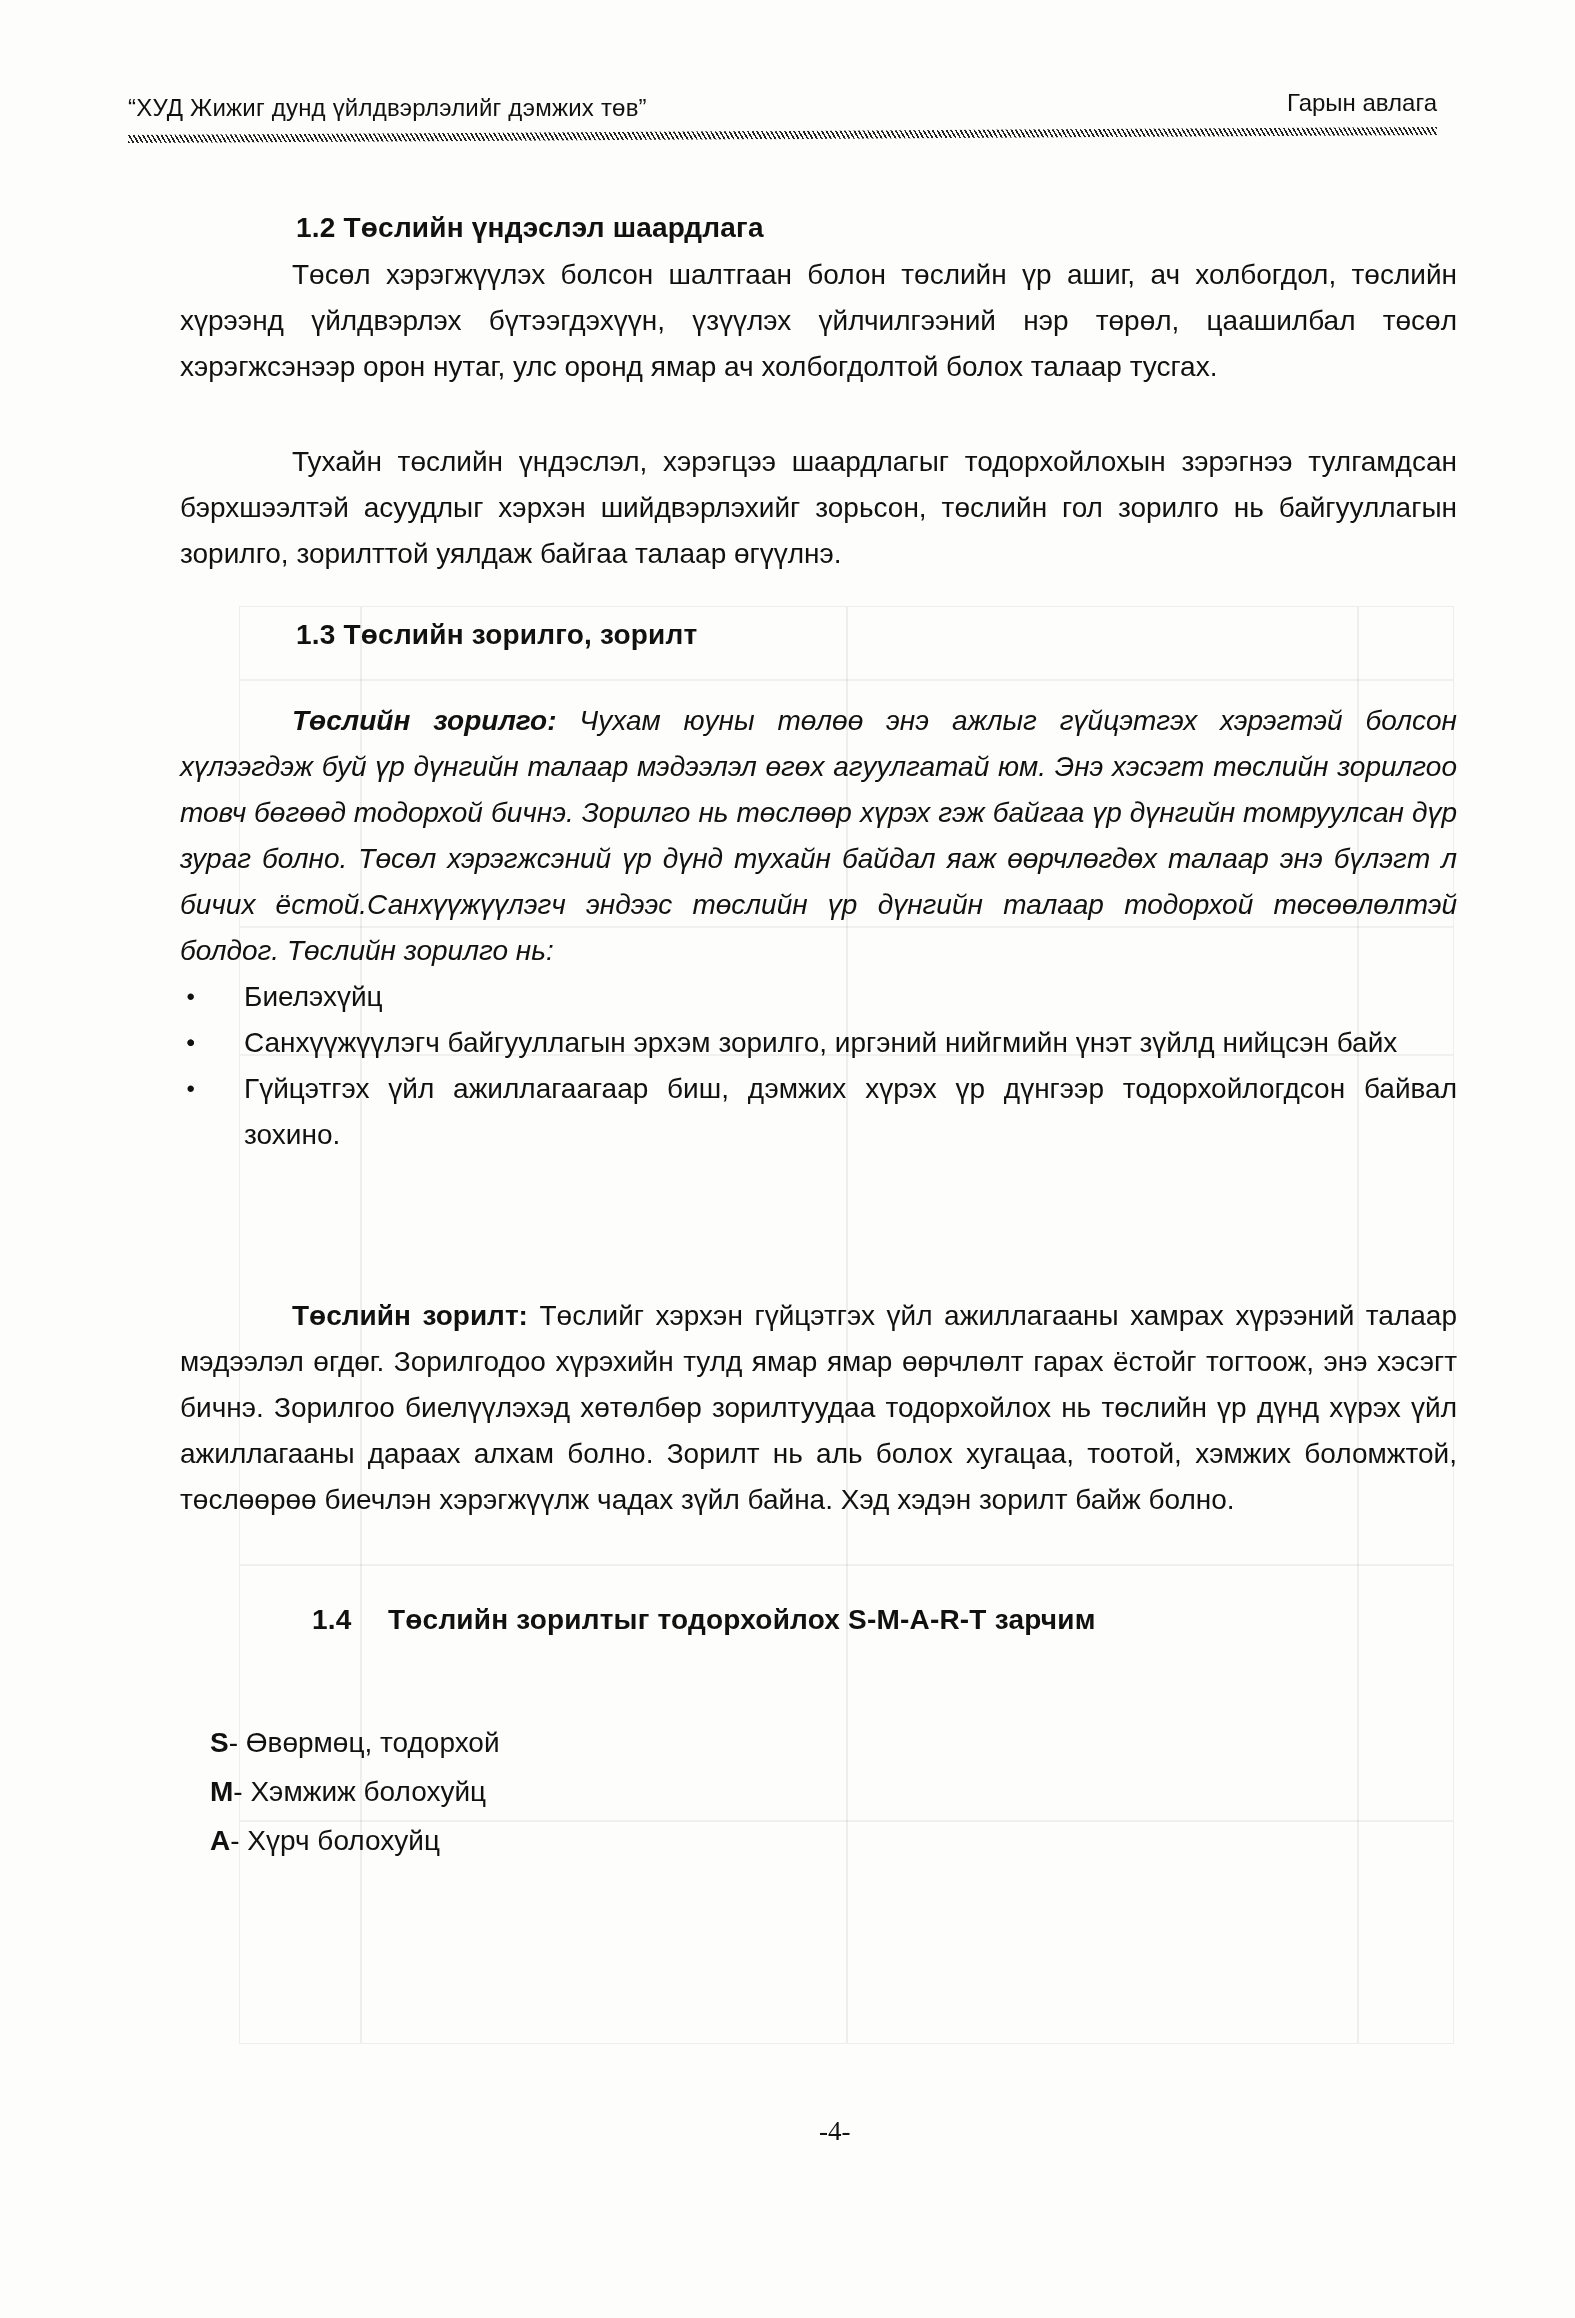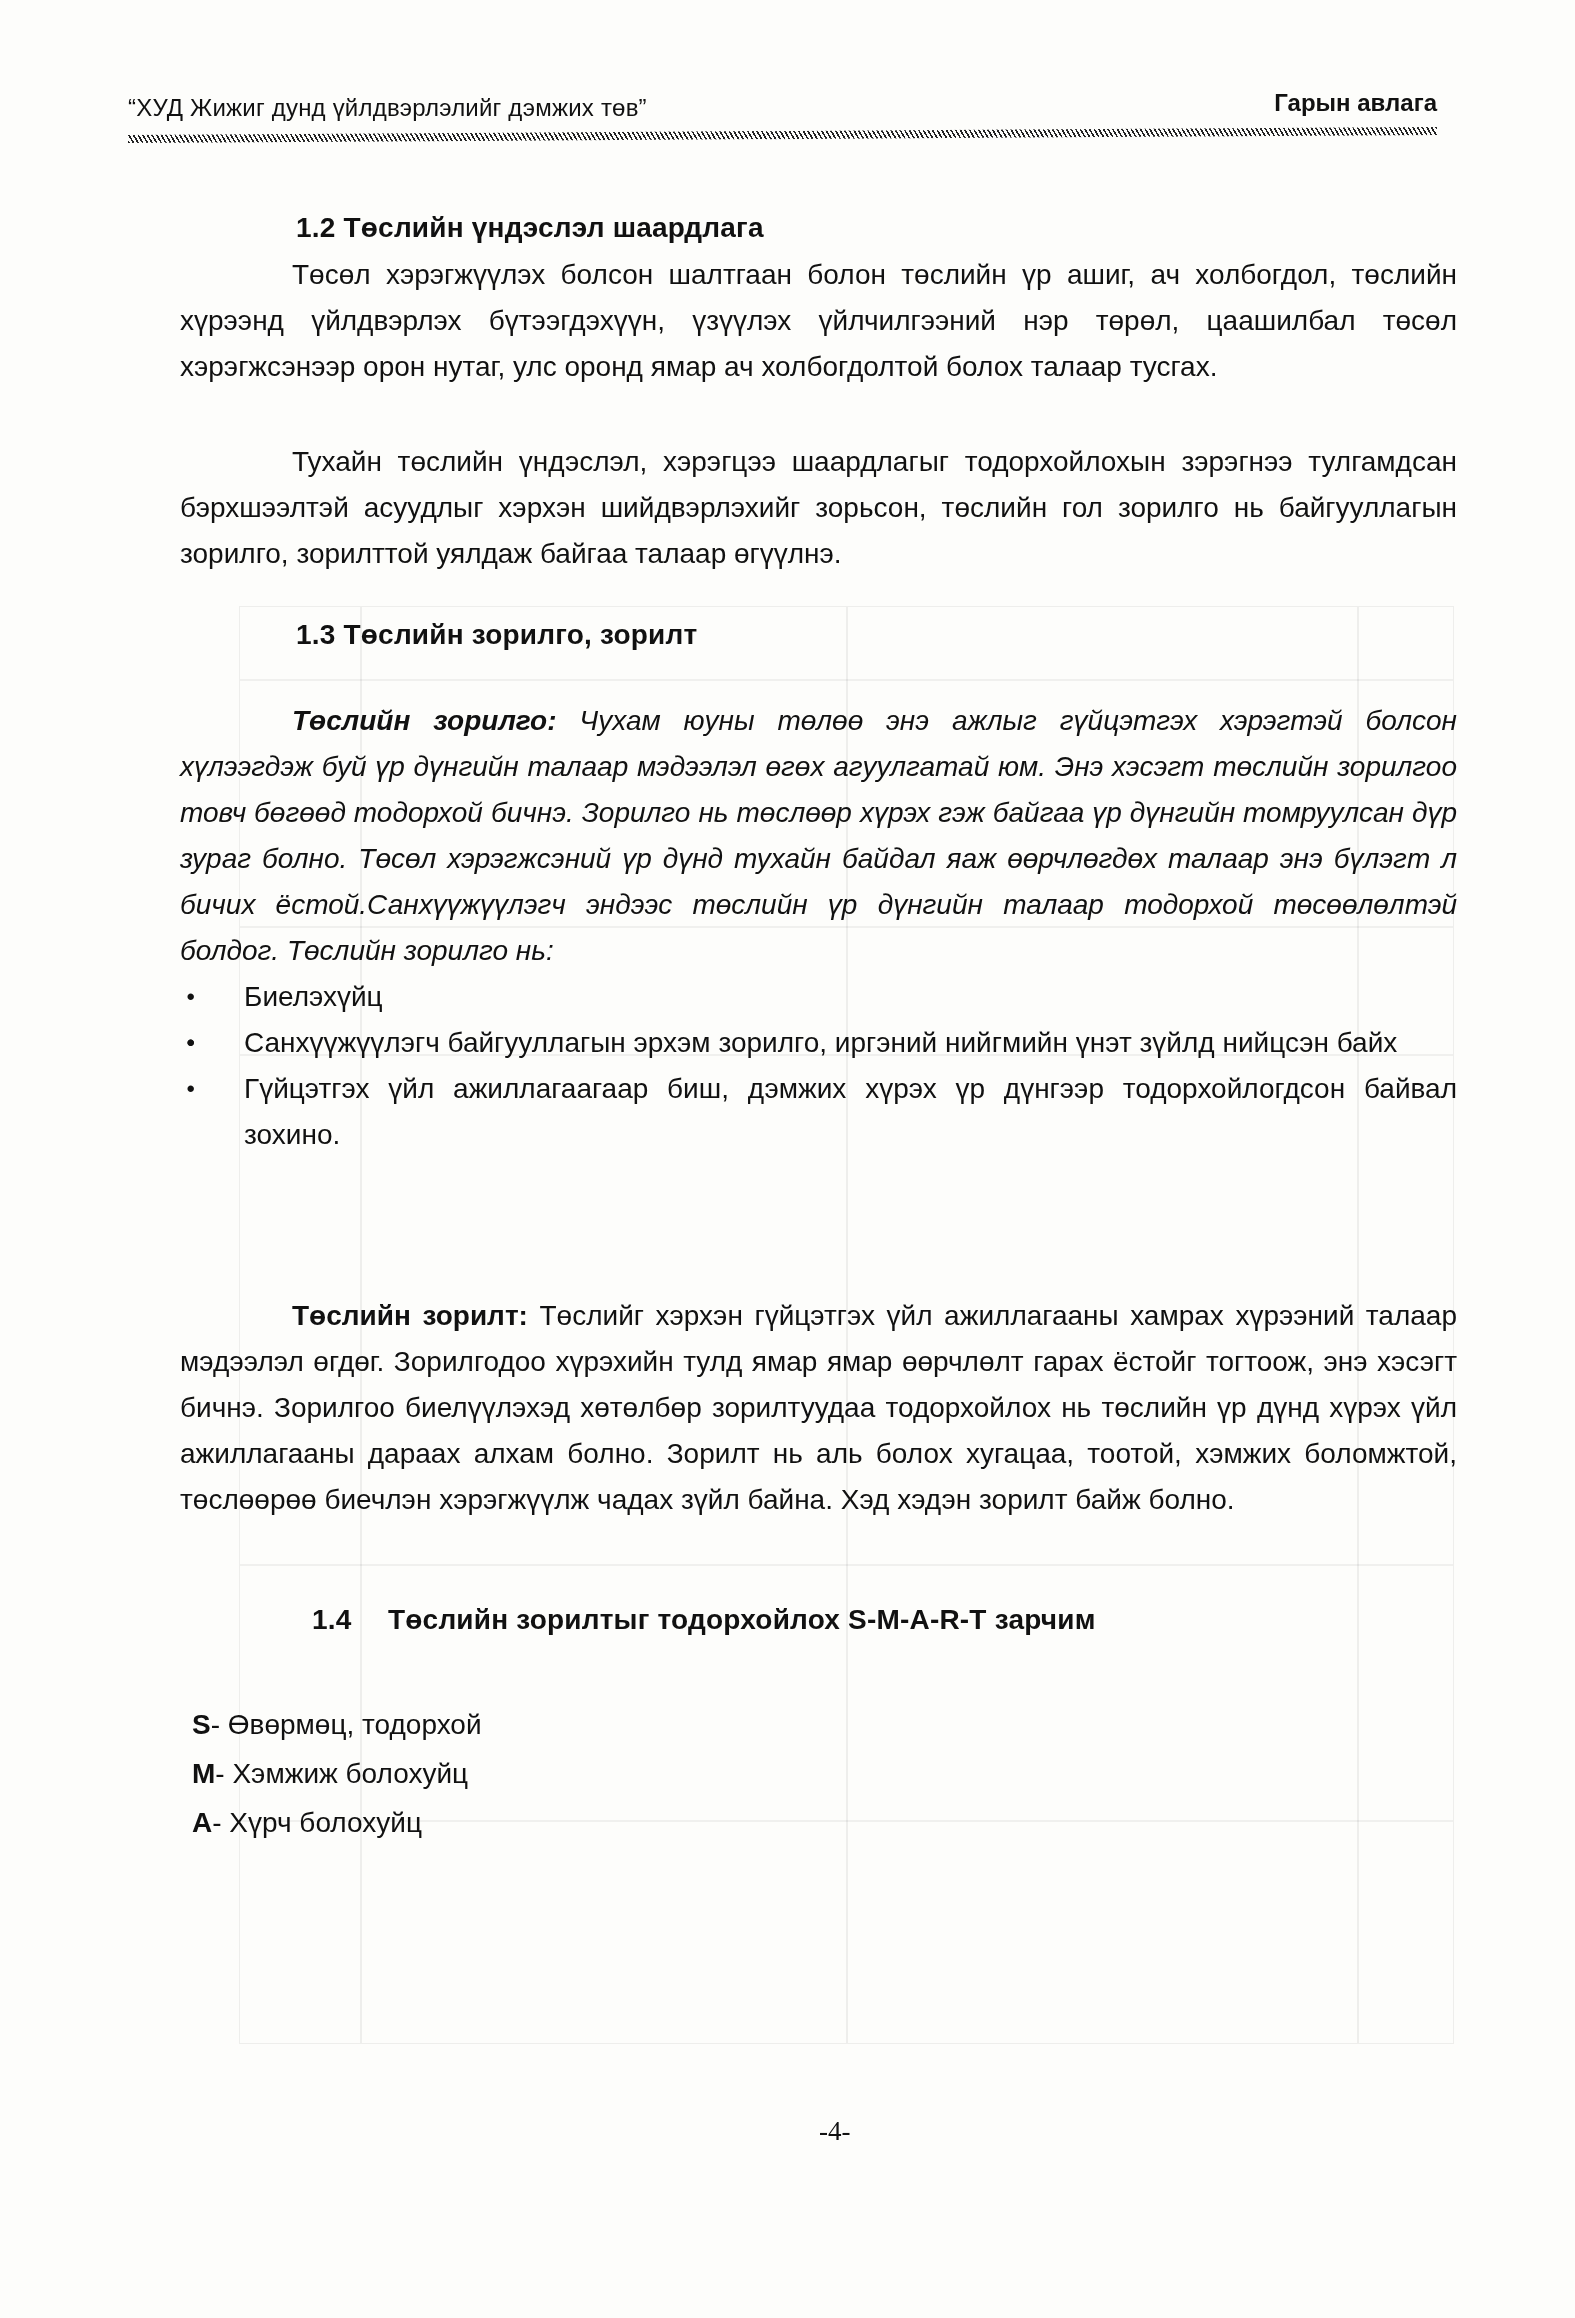--- a/index.html
+++ b/index.html
@@ -52,21 +52,20 @@
       left: 0;
       top: 4.8px;
       font-size: 24px;
       letter-spacing: 0.2px;
     }
     .header-right {
       position: absolute;
       right: 0;
       top: 0;
       font-size: 24px;
-      font-weight: bold;
     }
     .header-rule {
       position: absolute;
       left: 0;
       right: 0;
       top: 46px;
       height: 8px;
       background: repeating-linear-gradient(60deg, #222 0px, #222 1.6px, transparent 1.6px, transparent 4px);
       transform: rotate(-0.35deg);
       transform-origin: left center;
@@ -127,21 +126,21 @@
       font-size: 24px;
     }
     .p4 { position: absolute; left: 0; top: 1117px; width: 1277px; }
     .p4 .lead { font-weight: bold; margin-top: 32px; }
     .p3 .lead { font-weight: bold; }
 
     .smart {
       position: absolute;
       left: 12px;
       top: 1524px;
-      margin: 0;
+      margin: 18px;
       padding: 0;
       list-style: none;
     }
     .smart li {
       font-size: 28px;
       line-height: 49px;
       margin: 0;
     }
     .smart li .letter { font-weight: bold; }
 

